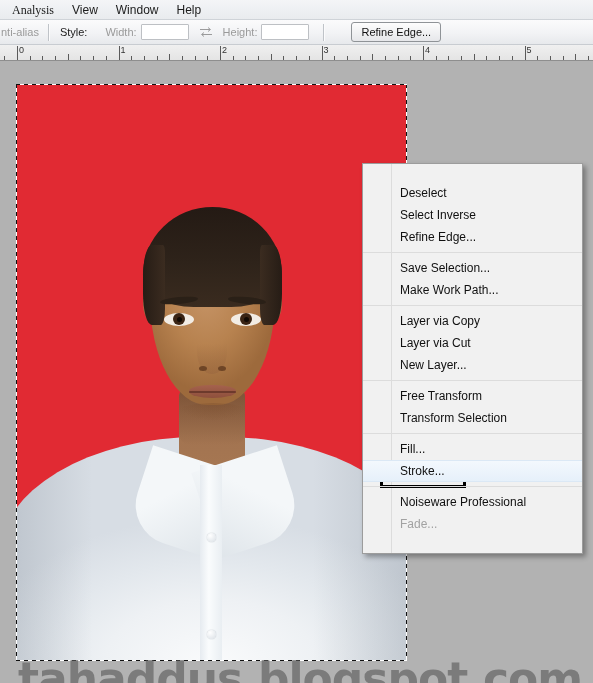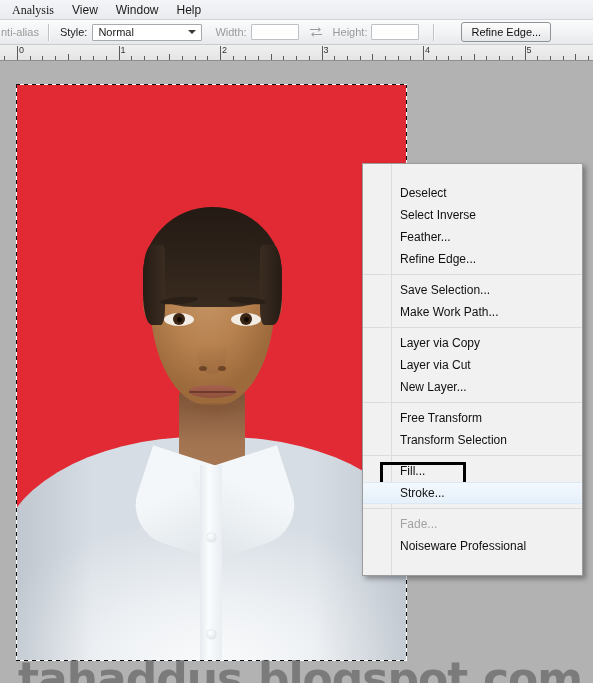--- a/index.html
+++ b/index.html
@@ -265,24 +265,20 @@
   <div class="menubar-item">Analysis</div>
   <div class="menubar-item">View</div>
   <div class="menubar-item">Window</div>
   <div class="menubar-item">Help</div>
 </div>
 
 <div id="optionsbar">
   <div class="opt-label" id="antialias-label">nti-alias</div>
   <div class="opt-sep"></div>
   <div class="opt-label strong" id="style-label">Style:</div>
-  <div id="style-select">
-    <span id="style-select-value">Normal</span>
-    <span class="caret"></span>
-  </div>
   <div class="opt-label" id="width-label">Width:</div>
   <div class="numfield"></div>
   <div id="swap-icon">
     <svg width="14" height="14" viewBox="0 0 14 14" aria-hidden="true">
       <path d="M1 4.5 H11 M9 2.5 L11.5 4.5 L9 6.5" fill="none" stroke="#555" stroke-width="1"></path>
       <path d="M13 9.5 H3 M5 7.5 L2.5 9.5 L5 11.5" fill="none" stroke="#555" stroke-width="1"></path>
     </svg>
   </div>
   <div class="opt-label" id="height-label">Height:</div>
   <div class="numfield"></div>
@@ -388,34 +384,33 @@
     </div>
   </div>
 
   <div id="selection"></div>
 
   <div id="watermark">tahaddus.blogspot.com</div>
 
   <div id="context-menu">
     <div class="mi">Deselect</div>
     <div class="mi">Select Inverse</div>
-    <div class="mi">Feather...</div>
     <div class="mi">Refine Edge...</div>
     <div class="msep"></div>
     <div class="mi">Save Selection...</div>
     <div class="mi">Make Work Path...</div>
     <div class="msep"></div>
     <div class="mi">Layer via Copy</div>
     <div class="mi">Layer via Cut</div>
     <div class="mi">New Layer...</div>
     <div class="msep"></div>
     <div class="mi">Free Transform</div>
     <div class="mi">Transform Selection</div>
     <div class="msep"></div>
     <div class="mi">Fill...</div>
     <div class="mi hover">Stroke...</div>
     <div class="msep"></div>
+    <div class="mi">Noiseware Professional</div>
     <div class="mi disabled">Fade...</div>
-    <div class="mi">Noiseware Professional</div>
   </div>
 
   <div id="stroke-annotation"></div>
 </div>
 
 </body></html>

